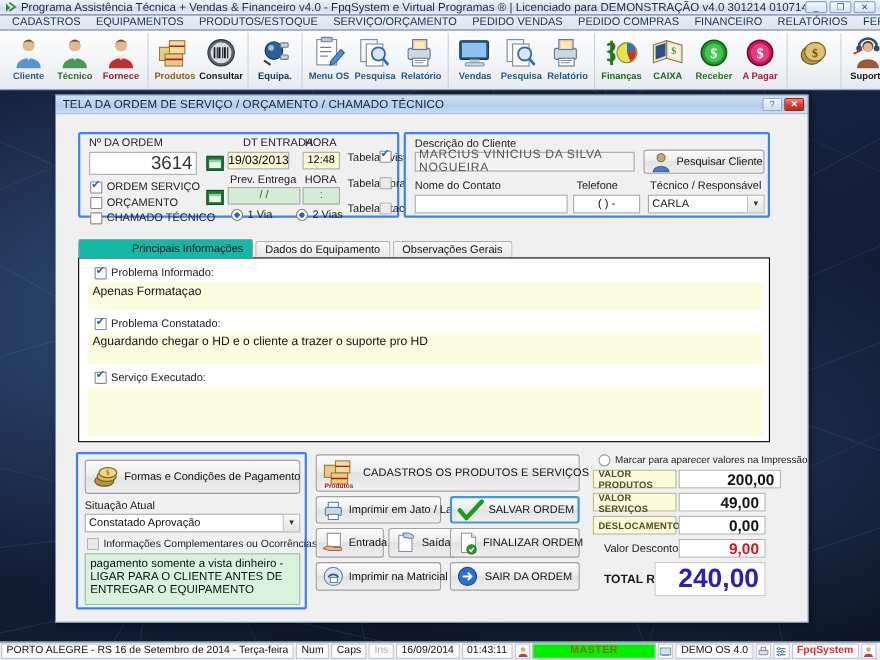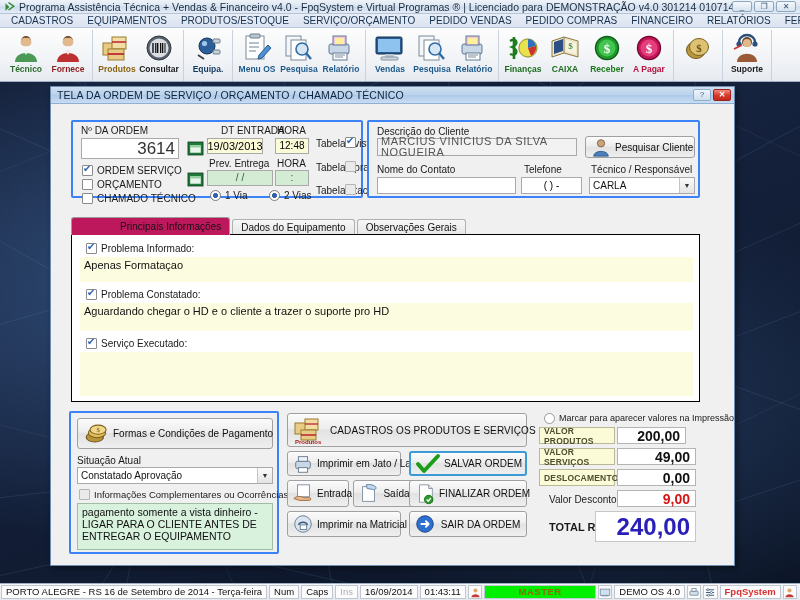--- a/index.html
+++ b/index.html
@@ -186,21 +186,21 @@
   
   .tabstrip{ position:absolute; display:flex; align-items:flex-end; }
   .tab{
     height:16px; padding:0 8px; font-size:10px; color:#111;
     border:1px solid #b0b0b0; border-bottom:none;
     border-radius:3px 3px 0 0;
     background:linear-gradient(to bottom,#f7f7f7,#e6e6e6);
     display:flex;align-items:center; margin-right:2px; cursor:default;
   }
   .tab.active{
-    background:#be185d; height:18px; font-weight:normal;
+    background:#14b8a6; height:18px; font-weight:normal;
     border-color:#9c9c9c; position:relative; z-index:2;padding-left:48px;
   }
   .tabpage{
     position:absolute; background:#fff; border:1px solid #000000;
   }
 
   
   .memo{
     position:absolute; background:#fcfce0; border:none;
     font-size:11px; color:#111; padding:2px 4px; line-height:13px;
@@ -298,20 +298,29 @@
       <div class="mi">RELATÓRIOS</div>
       <div class="mi">FERRAMENTAS</div>
     </div>
 
   <div class="toolbar" id="toolbar">
       <div class="tgroup">
         <div class="tbtn">
           <svg class="glyph" viewBox="0 0 32 30">
             <path d="M16 3 a5 5 0 1 1 0 10 a5 5 0 1 1 0 -10" fill="#6b4a2c"></path>
             <path d="M16 5 a4.2 4.2 0 1 1 0 8 a4.2 4.2 0 1 1 0 -8" fill="#e0b98c"></path>
+            <path d="M5 29 C5 17 27 17 27 29 Z" fill="#5b93d0"></path>
+            <path d="M13 17 L16 22 L19 17" fill="#eef4fa"></path>
+          </svg>
+          <span class="tlabel" style="color: rgb(46, 90, 143);">Cliente</span>
+        </div>
+        <div class="tbtn">
+          <svg class="glyph" viewBox="0 0 32 30">
+            <path d="M16 3 a5 5 0 1 1 0 10 a5 5 0 1 1 0 -10" fill="#6b4a2c"></path>
+            <path d="M16 5 a4.2 4.2 0 1 1 0 8 a4.2 4.2 0 1 1 0 -8" fill="#e0b98c"></path>
             <path d="M5 29 C5 17 27 17 27 29 Z" fill="#4a9a55"></path>
             <path d="M13 17 L16 22 L19 17" fill="#eaf6ec"></path>
           </svg>
           <span class="tlabel" style="color: rgb(44, 107, 44);">Técnico</span>
         </div>
         <div class="tbtn">
           <svg class="glyph" viewBox="0 0 32 30">
             <path d="M16 3 a5 5 0 1 1 0 10 a5 5 0 1 1 0 -10" fill="#6b4a2c"></path>
             <path d="M16 5 a4.2 4.2 0 1 1 0 8 a4.2 4.2 0 1 1 0 -8" fill="#e0b98c"></path>
             <path d="M5 29 C5 17 27 17 27 29 Z" fill="#bf3030"></path>
@@ -681,21 +690,21 @@
           </svg>
           <span class="blab">SAIR DA ORDEM</span>
         </div>
       </div>
 
       <div class="panel" style="left:484px;top:307px;width:165px;height:143px;border:none;background:transparent;">
         <div class="rb" style="left:9px;top:2px;background:radial-gradient(circle at 50% 50%, #ffffff 0 3px, #ffffff 3px 100%);border-color:#9a9a9a;"></div>
         <div class="lbl" style="left:24px;top:2px;font-size:9px;">Marcar para aparecer valores na Impressão</div>
 
         <div class="valbox-lbl" style="left:4px;top:16px;width:76px;height:17px;">VALOR PRODUTOS</div>
-        <div class="valbox-num" style="left:82px;top:16px;width:69px;height:17px;">200,00</div>
+        <div class="valbox-num" style="left:82px;top:16px;width:93px;height:17px;">200,00</div>
 
         <div class="valbox-lbl" style="left:4px;top:37px;width:76px;height:17px;">VALOR SERVIÇOS</div>
         <div class="valbox-num" style="left:82px;top:37px;width:79px;height:17px;">49,00</div>
 
         <div class="valbox-lbl" style="left:4px;top:58px;width:76px;height:17px;">DESLOCAMENTO</div>
         <div class="valbox-num" style="left:82px;top:58px;width:79px;height:17px;">0,00</div>
 
         <div class="lbl" style="left:14px;top:83px;font-size:10px;">Valor Desconto ( - )</div>
         <div class="valbox-num red" style="left:82px;top:79px;width:79px;height:17px;">9,00</div>
 

